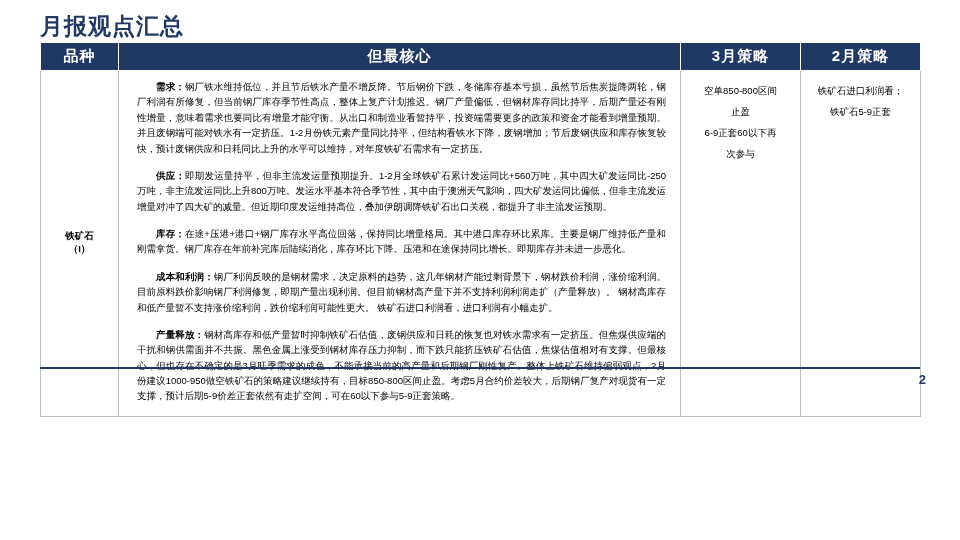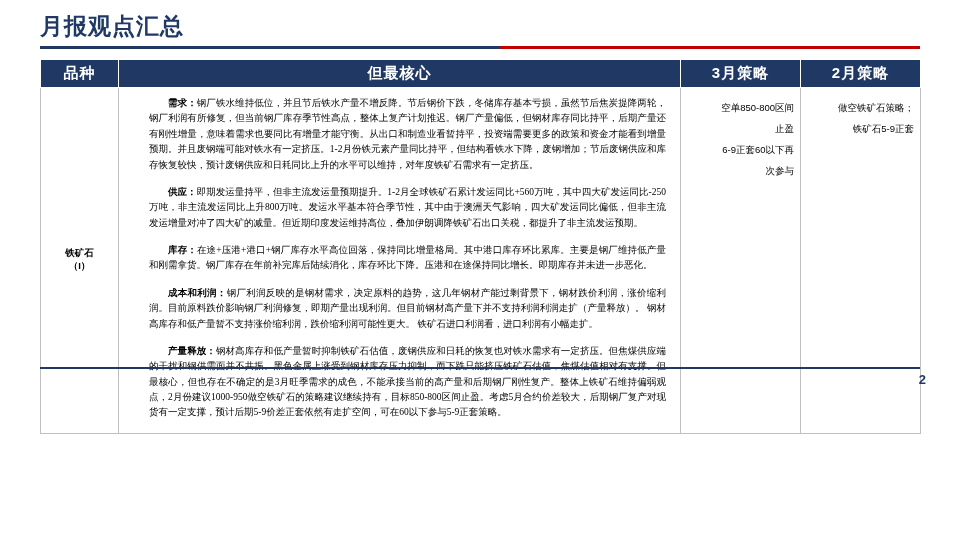--- a/index.html
+++ b/index.html
@@ -34,21 +34,21 @@
     left: 40px; top: 46px;
     width: 880px; height: 3px;
     display: flex;
   }
   .title-rule .seg-blue { background: #1F3864; flex: 0 0 460px; }
   .title-rule .seg-red  { background: #C00000; flex: 1; }
 
   
   .tbl {
     position: absolute;
-    left: 40px; top: 59px;
+    left: 40px; top: 42px;
     width: 880px;
     border-collapse: collapse;
     table-layout: fixed;
   }
   .tbl th {
     background: #1F3864;
     color: #ffffff;
     font-size: 15px;
     font-weight: bold;
     height: 28px;
@@ -75,31 +75,30 @@
     font-weight: bold;
     color: #000000;
     padding: 14px;
   }
   .cell-main {
     padding: 8px 14px 10px 14px;
     line-height: 1.62;
     text-align: justify;
   }
   .cell-main p {
-    margin: 0 0 12px 16px;
+    margin: 0 0 12px 4px;
     text-indent: 2em;
-    font-family: Liberation Serif, serif;
   }
   .cell-main p:last-child { margin-bottom: 2px; }
   .cell-main .lead {
     font-weight: bold;
   }
   .cell-side {
     padding: 10px 6px;
-    text-align: right;
+    text-align: center;
     font-size: 10px;
     line-height: 2.0;
     vertical-align: top;
   }
   .cell-side div { margin-bottom: 2px; }
 
   
   .footer-rule {
     position: absolute;
     left: 40px; bottom: 24px;
@@ -162,21 +161,21 @@
             <span class="lead">产量释放：</span><span>钢材高库存和低产量暂时抑制铁矿石估值，废钢供应和日耗的恢复也对铁水需求有一定挤压。但焦煤供应端的干扰和钢供需面并不共振。黑色金属上涨受到钢材库存压力抑制，而下跌只能挤压铁矿石估值，焦煤估值相对有支撑。但最核心，但也存在不确定的是3月旺季需求的成色，不能承接当前的高产量和后期钢厂刚性复产。整体上铁矿石维持偏弱观点，2月份建议1000-950做空铁矿石的策略建议继续持有，目标850-800区间止盈。考虑5月合约价差较大，后期钢厂复产对现货有一定支撑，预计后期5-9价差正套依然有走扩空间，可在60以下参与5-9正套策略。</span>
           </p>
         </td>
         <td class="cell-side">
           <div>空单850-800区间</div>
           <div>止盈</div>
           <div>6-9正套60以下再</div>
           <div>次参与</div>
         </td>
         <td class="cell-side">
-          <div>做空铁矿石策略；</div>
+          <div>铁矿石进口利润看；</div>
           <div>铁矿石5-9正套</div>
         </td>
       </tr>
     </tbody>
   </table>
 
   <div class="footer-rule"></div>
   <div class="page-num">2</div>
 
 </div>

